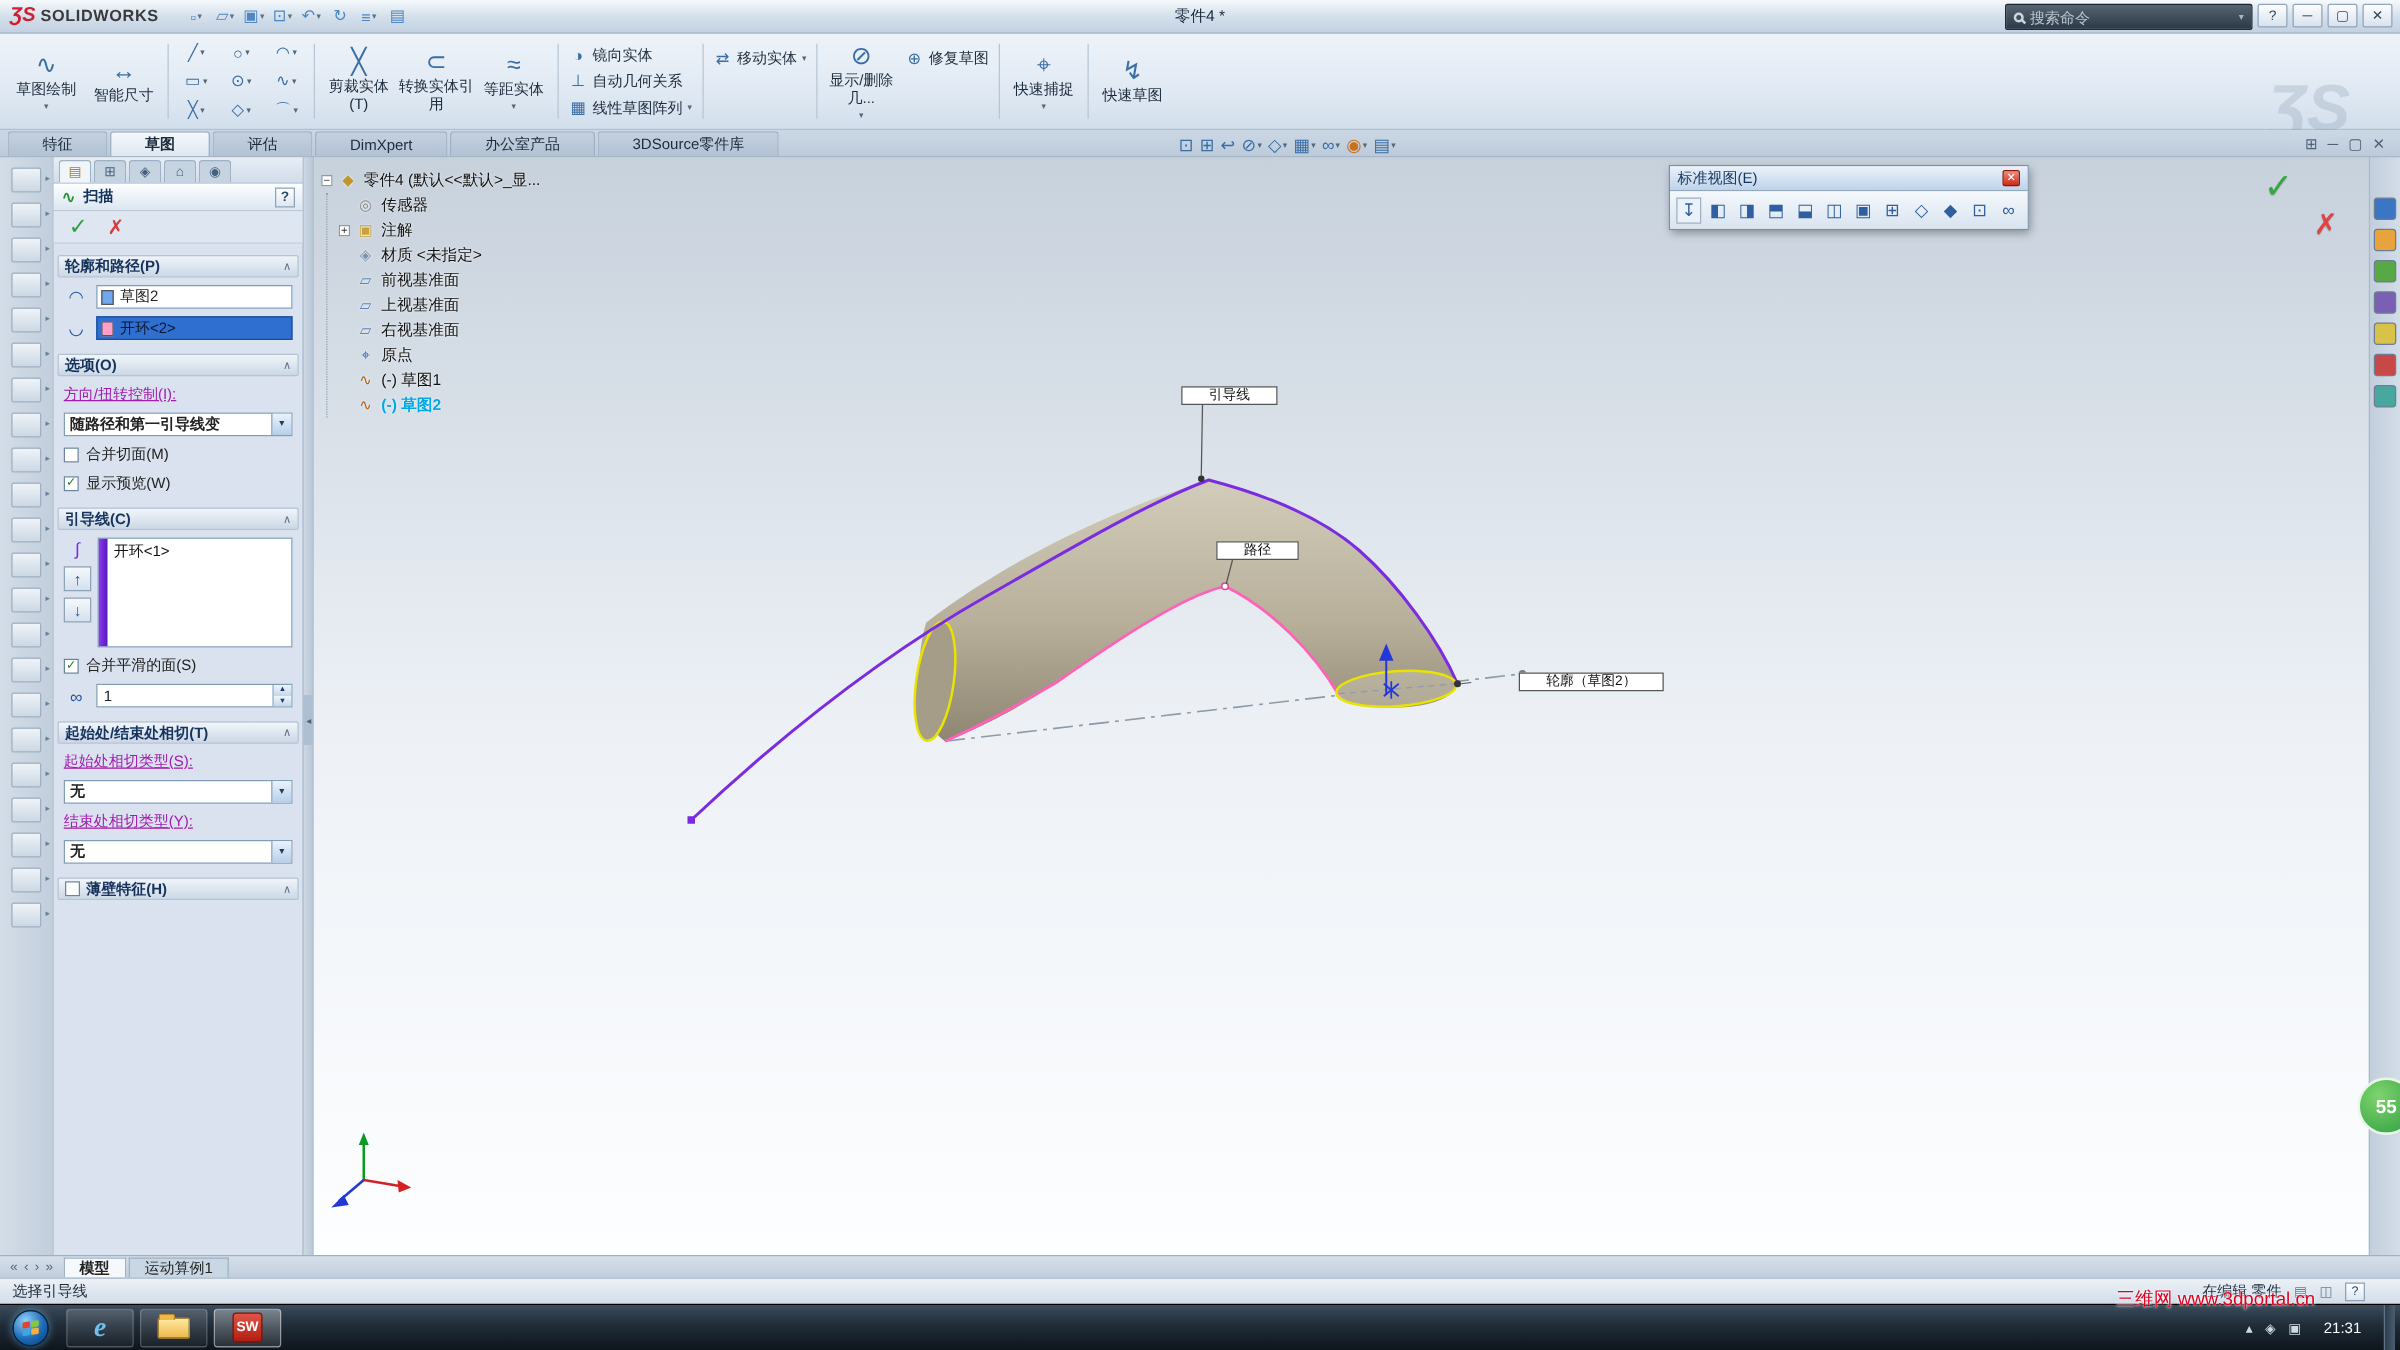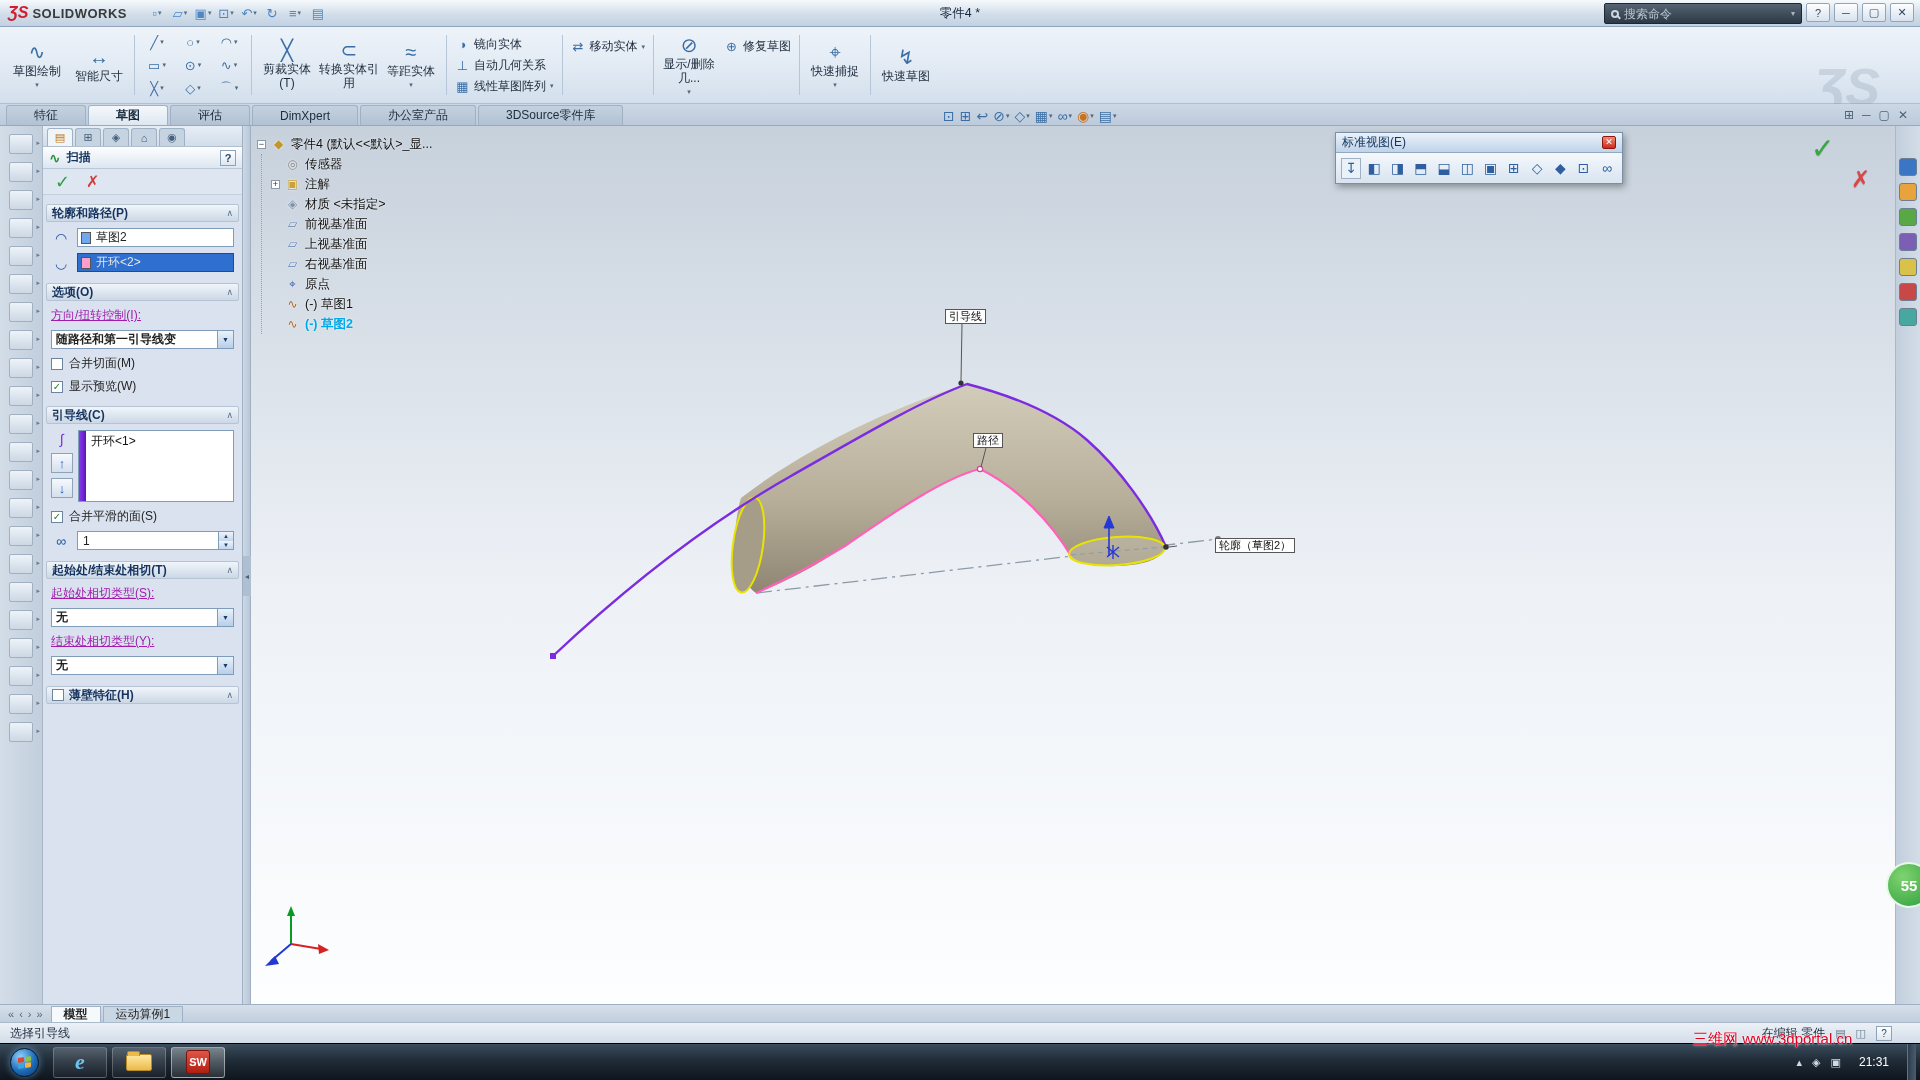--- a/index.html
+++ b/index.html
@@ -67,33 +67,33 @@
   .pm-check{color:#2f9e3f;font-size:18px;font-weight:bold;}
   .pm-x{color:#d43c3c;font-size:16px;font-weight:bold;}
   .pm-sec{margin-top:9px;}
   .pm-sec-h{height:18px;margin:0 3px;display:flex;align-items:center;gap:5px;padding:0 5px;background:linear-gradient(#f0f5fa,#ccd8e6);border:1px solid #b5c3d3;border-radius:2px;font-weight:bold;color:#16335e;}
   .pm-sec-h .chev{margin-left:auto;color:#5a708a;font-size:9px;font-weight:normal;}
   .pm-body{padding:6px 8px 2px 8px;display:flex;flex-direction:column;gap:6px;}
   .pm-label{color:#a21caf;text-decoration:underline;}
   .sel-row{display:flex;align-items:center;gap:6px;}
   .sel-ic{width:20px;height:18px;display:flex;align-items:center;justify-content:center;font-size:14px;color:#2456a0;flex:none;}
   .sel-field{flex:1;height:19px;background:#fff;border:1px solid #7f9db9;display:flex;align-items:center;padding:0 3px;gap:5px;}
-  .sel-field.selected{background:#2e6fd0;border-color:#1d4c96;color:#e5e5e5;}
+  .sel-field.selected{background:#2e6fd0;border-color:#1d4c96;color:#0f172a;}
   .swatch{width:10px;height:12px;border:1px solid #555;flex:none;}
   .dd{height:19px;background:#fff;border:1px solid #7f9db9;display:flex;align-items:center;padding-left:4px;}
   .dd .dd-text{flex:1;white-space:nowrap;overflow:hidden;font-weight:bold;}
   .dd .dd-btn{width:16px;height:100%;background:linear-gradient(#eaf2fb,#b7cfe9);border-left:1px solid #7f9db9;display:flex;align-items:center;justify-content:center;font-size:7px;color:#1c3e66;flex:none;}
   .dd.disabled{background:#f1f1f1;color:#9a9a9a;border-color:#b8b8b8;}
   .dd.disabled .dd-btn{background:#e2e2e2;color:#9a9a9a;border-color:#b8b8b8;}
   .cb{display:flex;align-items:center;gap:6px;}
   .cb .box{width:12px;height:12px;background:#fff;border:1px solid #6b85a0;display:flex;align-items:center;justify-content:center;font-size:10px;color:#1e7e2e;line-height:10px;flex:none;}
   .guide-wrap{display:flex;gap:5px;align-items:flex-start;}
   .guide-left{display:flex;flex-direction:column;gap:5px;align-items:center;}
   .arrow-btn{width:22px;height:20px;border:1px solid #8fa3b8;background:linear-gradient(#f5f9fc,#d4e0ee);display:flex;align-items:center;justify-content:center;color:#1f5bbf;font-weight:bold;font-size:13px;}
-  .guide-list{flex:1;height:72px;background:#fff;border:1px solid #7f9db9;position:relative;padding:2px 2px 2px 12px;}
+  .guide-list{flex:1;height:88px;background:#fff;border:1px solid #7f9db9;position:relative;padding:2px 2px 2px 12px;}
   .guide-stripe{position:absolute;left:0;top:0;bottom:0;width:7px;background:linear-gradient(90deg,#8a3cf0,#5a18b8);}
   .guide-item{font-size:12px;color:#111;}
   .spin{flex:1;height:19px;background:#fff;border:1px solid #7f9db9;display:flex;align-items:center;padding-left:5px;}
   .spin.disabled{background:#f1f1f1;color:#9a9a9a;border-color:#b8b8b8;}
   .spin .spin-text{flex:1;}
   .spin .arrows{width:15px;height:100%;display:flex;flex-direction:column;border-left:1px solid #7f9db9;flex:none;}
   .spin .arrows div{flex:1;background:linear-gradient(#eef4fb,#c3d6ec);font-size:6px;display:flex;align-items:center;justify-content:center;color:#1c3e66;}
   .spin.disabled .arrows div{background:#e2e2e2;color:#9a9a9a;}
 
   
@@ -104,21 +104,21 @@
   .viewport{position:absolute;left:251px;top:126px;width:1644px;height:878px;background:linear-gradient(#c7d1dc,#edf1f6 52%,#fdfeff);overflow:hidden;}
   .model-svg{position:absolute;left:0;top:0;}
   .ftree{position:absolute;left:6px;top:8px;z-index:5;font-size:12.5px;color:#101010;text-shadow:0 0 2px rgba(255,255,255,.9);}
   .ft-row{display:flex;align-items:center;gap:5px;height:20px;white-space:nowrap;}
   .ft-expand{width:9px;height:9px;border:1px solid #8a9aa8;background:#fff;font-size:9px;line-height:7px;text-align:center;color:#333;flex:none;}
   .ft-spc{width:9px;flex:none;}
   .ft-ic{width:15px;text-align:center;font-size:12px;flex:none;}
   .ft-children{margin-left:4px;border-left:1px dotted #90a0b0;padding-left:9px;}
   .ft-lbl.sel{color:#00a8e8;font-weight:bold;}
   .c-part{color:#c2962e}.c-gray{color:#888}.c-note{color:#caa23a}.c-mat{color:#7d93ad}.c-plane{color:#5f85b5}.c-origin{color:#3a62b0}.c-sketch{color:#b5651d}
-  .vp-label{position:absolute;z-index:4;background:#fff;border:1px solid #555;font-size:11px;height:15px;line-height:13px;padding:0 3px;color:#111;white-space:nowrap;}
+  .vp-label{position:absolute;z-index:4;background:#fff;border:1px solid #555;font-size:11px;height:15px;line-height:13px;padding:0 21px;color:#111;white-space:nowrap;}
   .lab-guide{left:694px;top:183px;}
   .lab-path{left:722px;top:307px;}
   .lab-profile{left:964px;top:412px;}
   .stdviews{position:absolute;left:1084px;top:6px;width:288px;z-index:6;background:#dde7f2;border:1px solid #7a8ea6;box-shadow:2px 3px 7px rgba(0,0,0,.35);}
   .sv-title{height:20px;display:flex;align-items:center;padding:0 6px;background:linear-gradient(#eaf2fb,#c0d3e9);border-bottom:1px solid #93a7be;font-size:12px;color:#12365f;}
   .sv-close{margin-left:auto;width:14px;height:13px;background:linear-gradient(#f08a7a,#cc2b1a);border:1px solid #8c1608;border-radius:2px;color:#fff;font-size:9px;line-height:11px;text-align:center;}
   .sv-body{height:30px;display:flex;align-items:center;gap:3px;padding:0 5px;background:linear-gradient(#f4f8fc,#d9e4f0);}
   .sv-ic{width:21px;height:21px;display:flex;align-items:center;justify-content:center;font-size:14px;color:#2f5f9e;border:1px solid transparent;}
   .sv-ic:first-child{border-color:#9fb0c2;background:#eaf1f8;}
   .confirm-check{position:absolute;left:1560px;top:6px;z-index:6;font-size:28px;font-weight:bold;color:#35a83f;text-shadow:0 1px 1px rgba(0,0,0,.25);}

